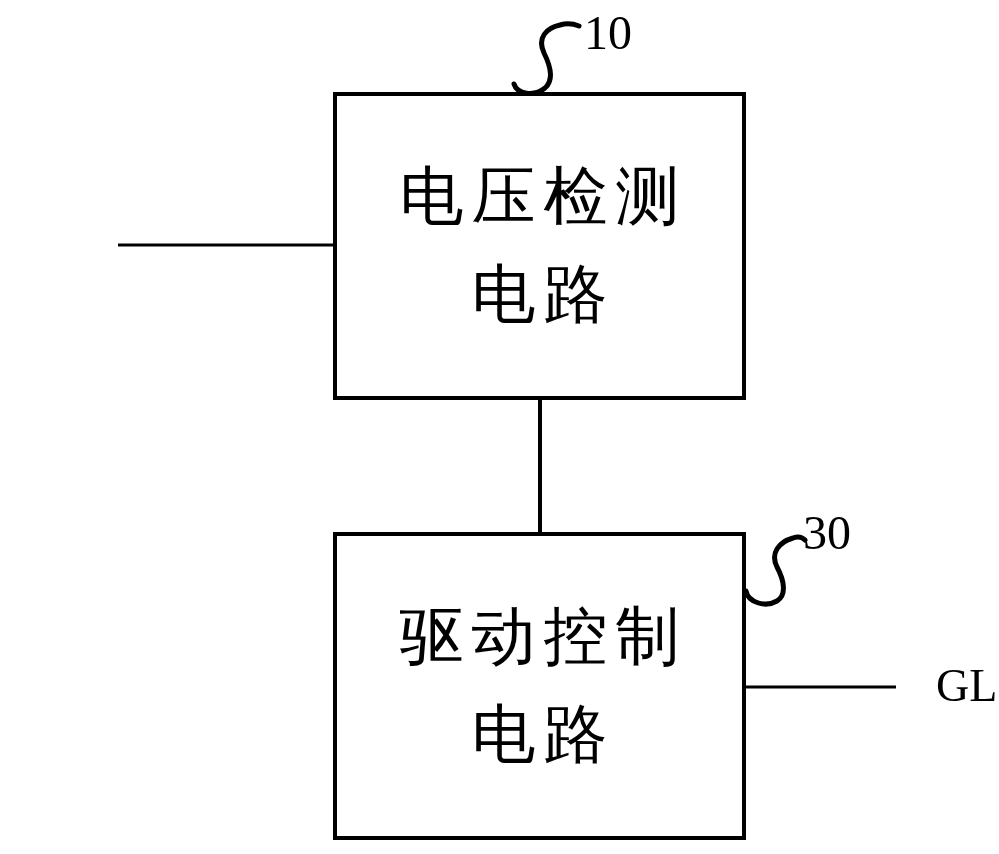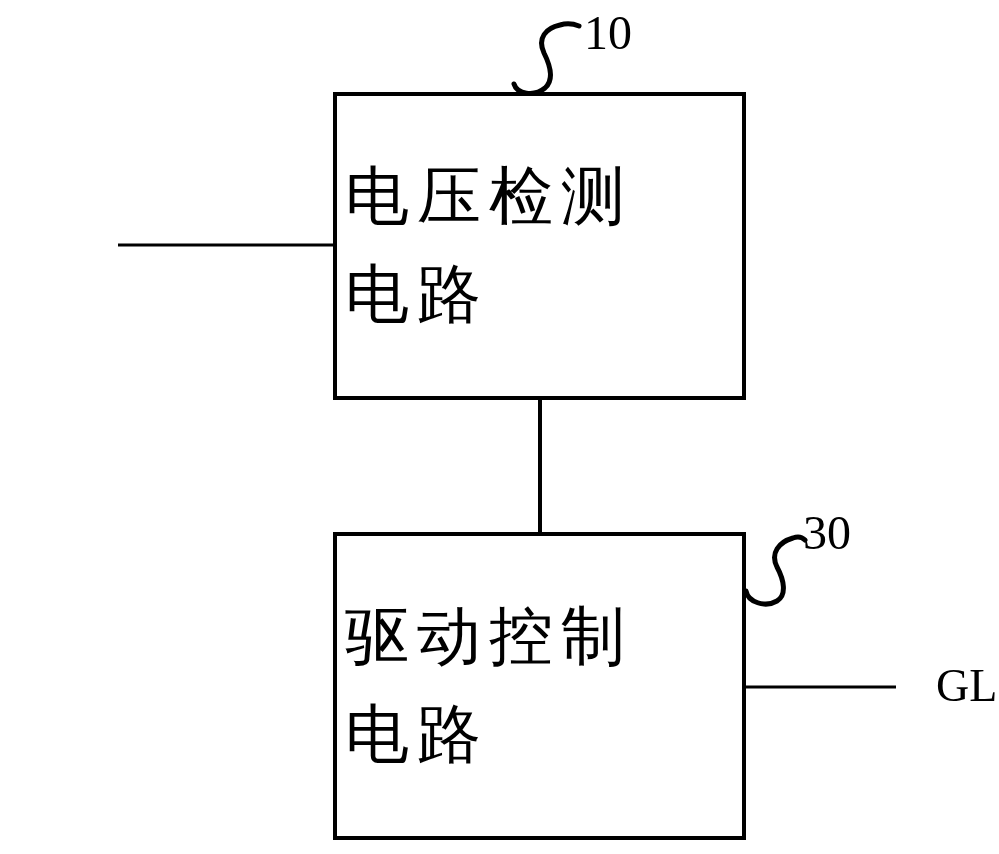--- a/index.html
+++ b/index.html
@@ -26,20 +26,21 @@
   .block {
     position: absolute;
     left: 333px;
     width: 413px;
     height: 308px;
     border: 4px solid #000000;
     box-sizing: border-box;
     background: #ffffff;
     display: flex;
     flex-direction: column;
+    align-items: center;
     justify-content: center;
   }
   .block-top { top: 92px; }
   .block-bottom { top: 532px; }
   .zh-line {
     font-size: 64px;
     line-height: 98px;
     letter-spacing: 8px;
     text-indent: 8px;
     white-space: nowrap;

